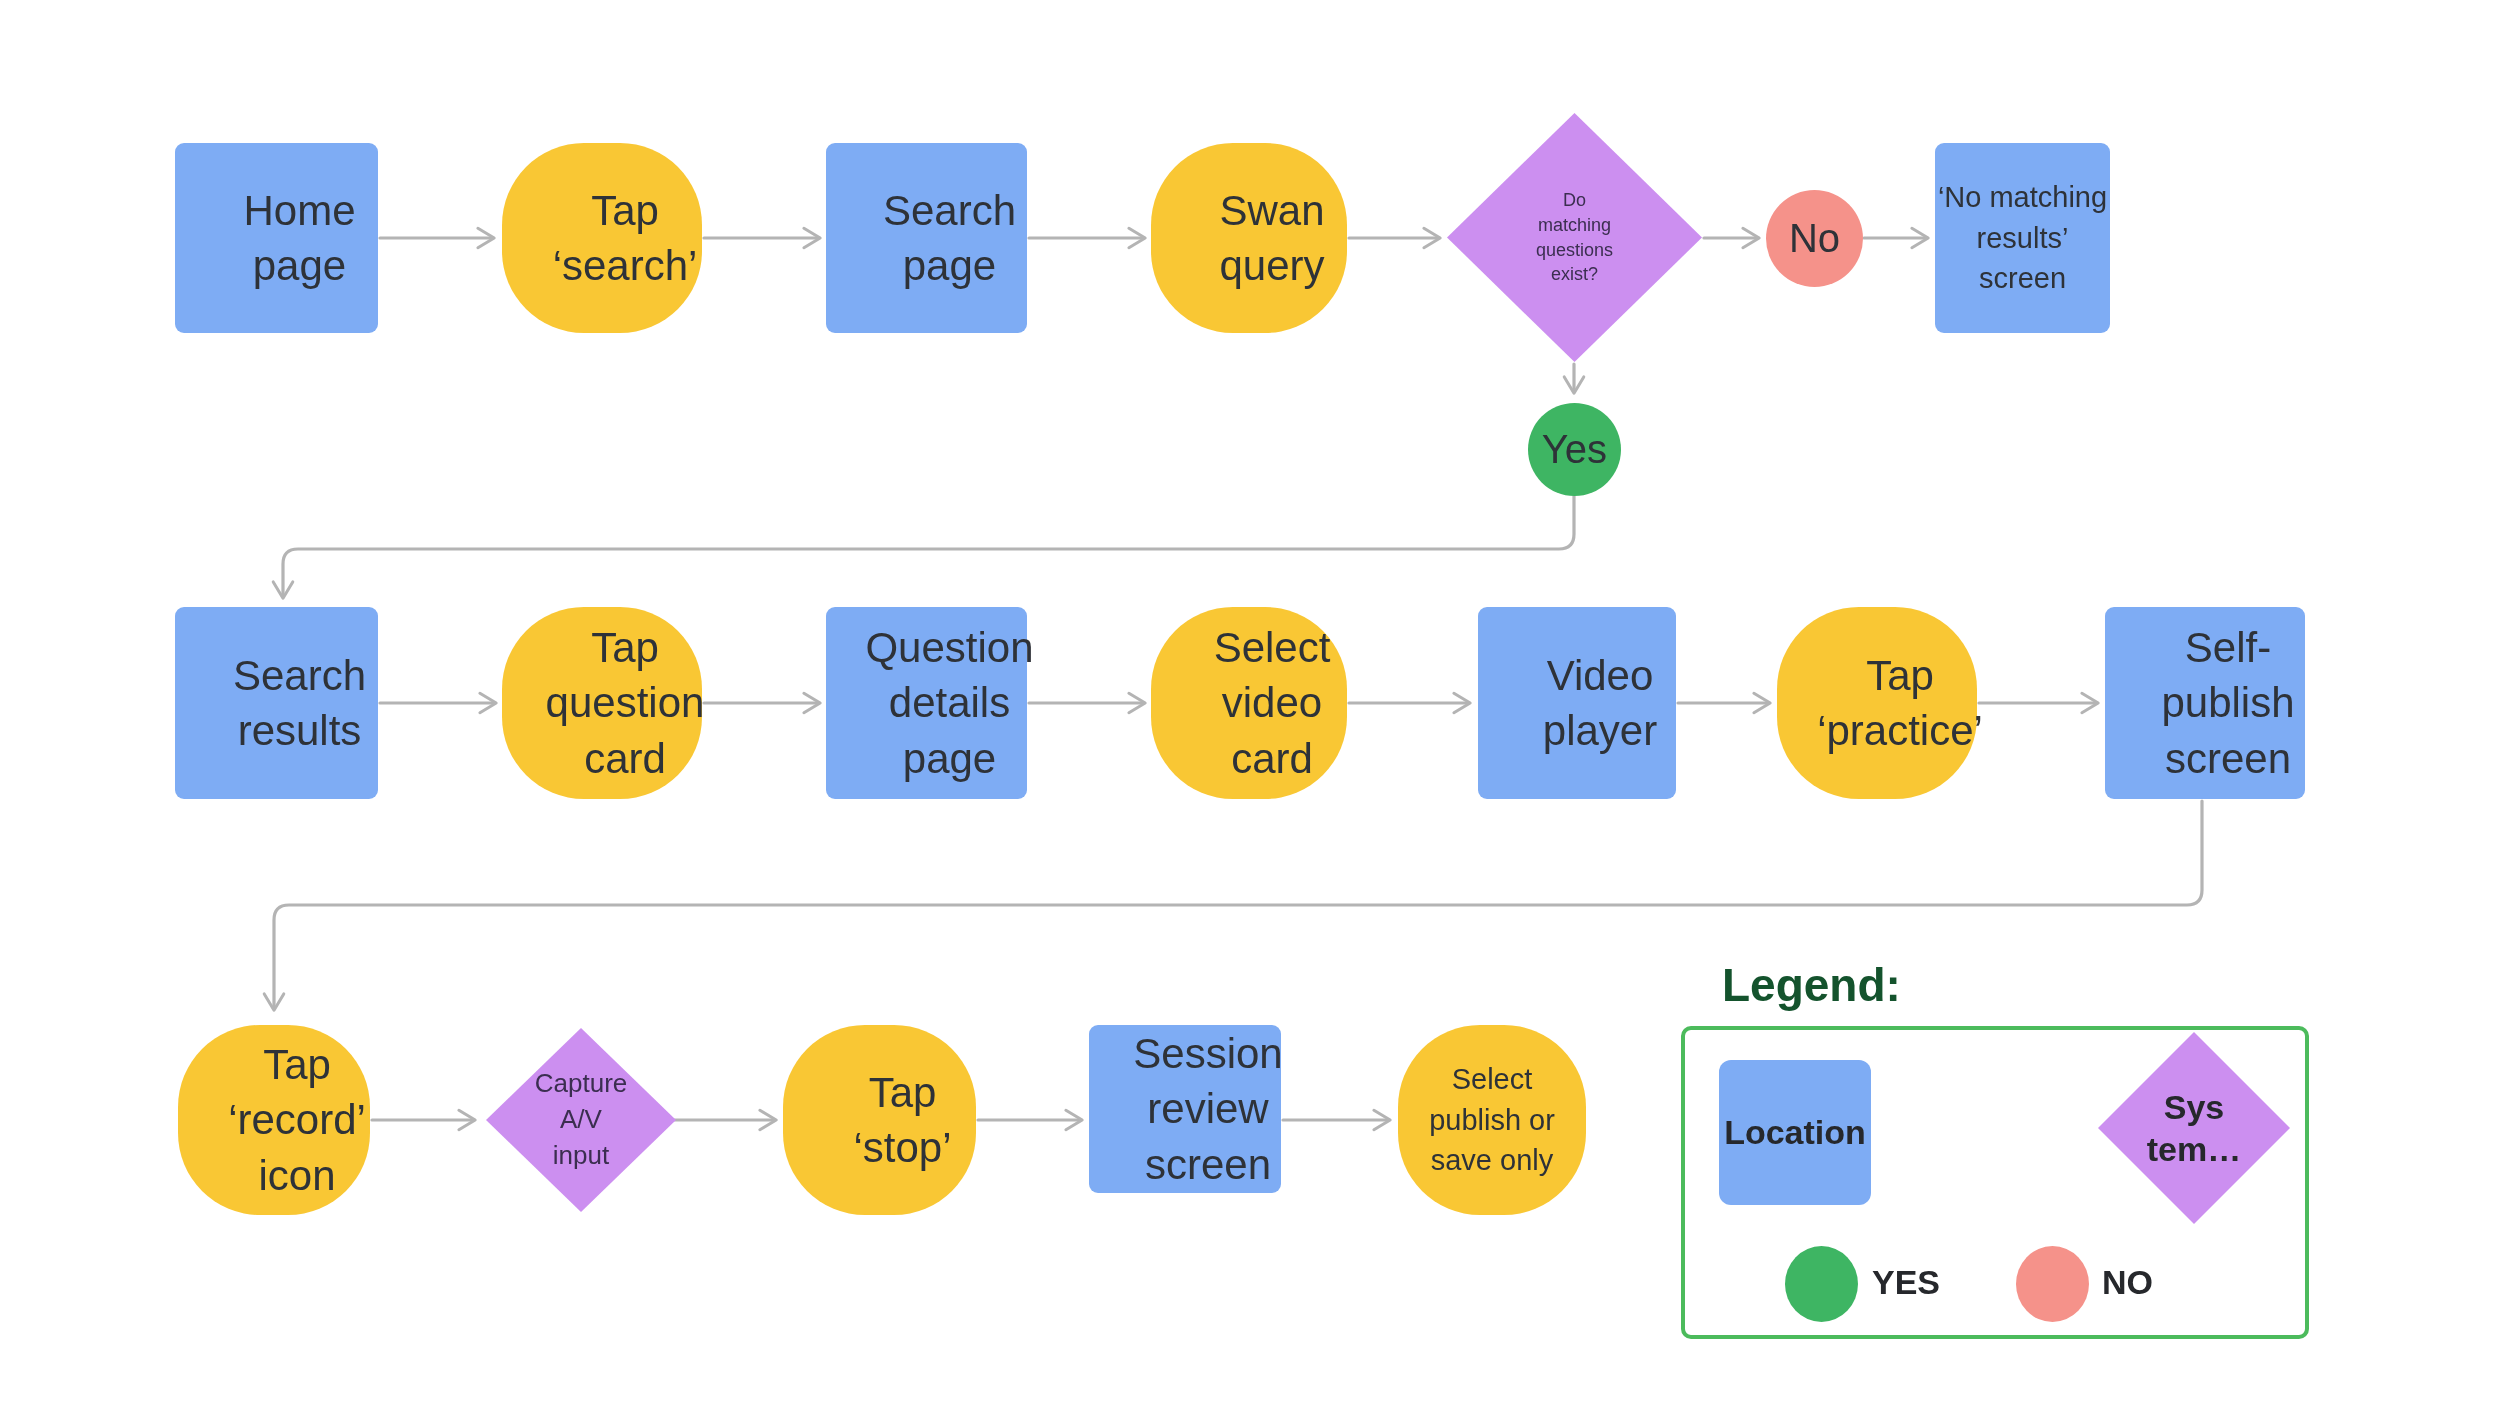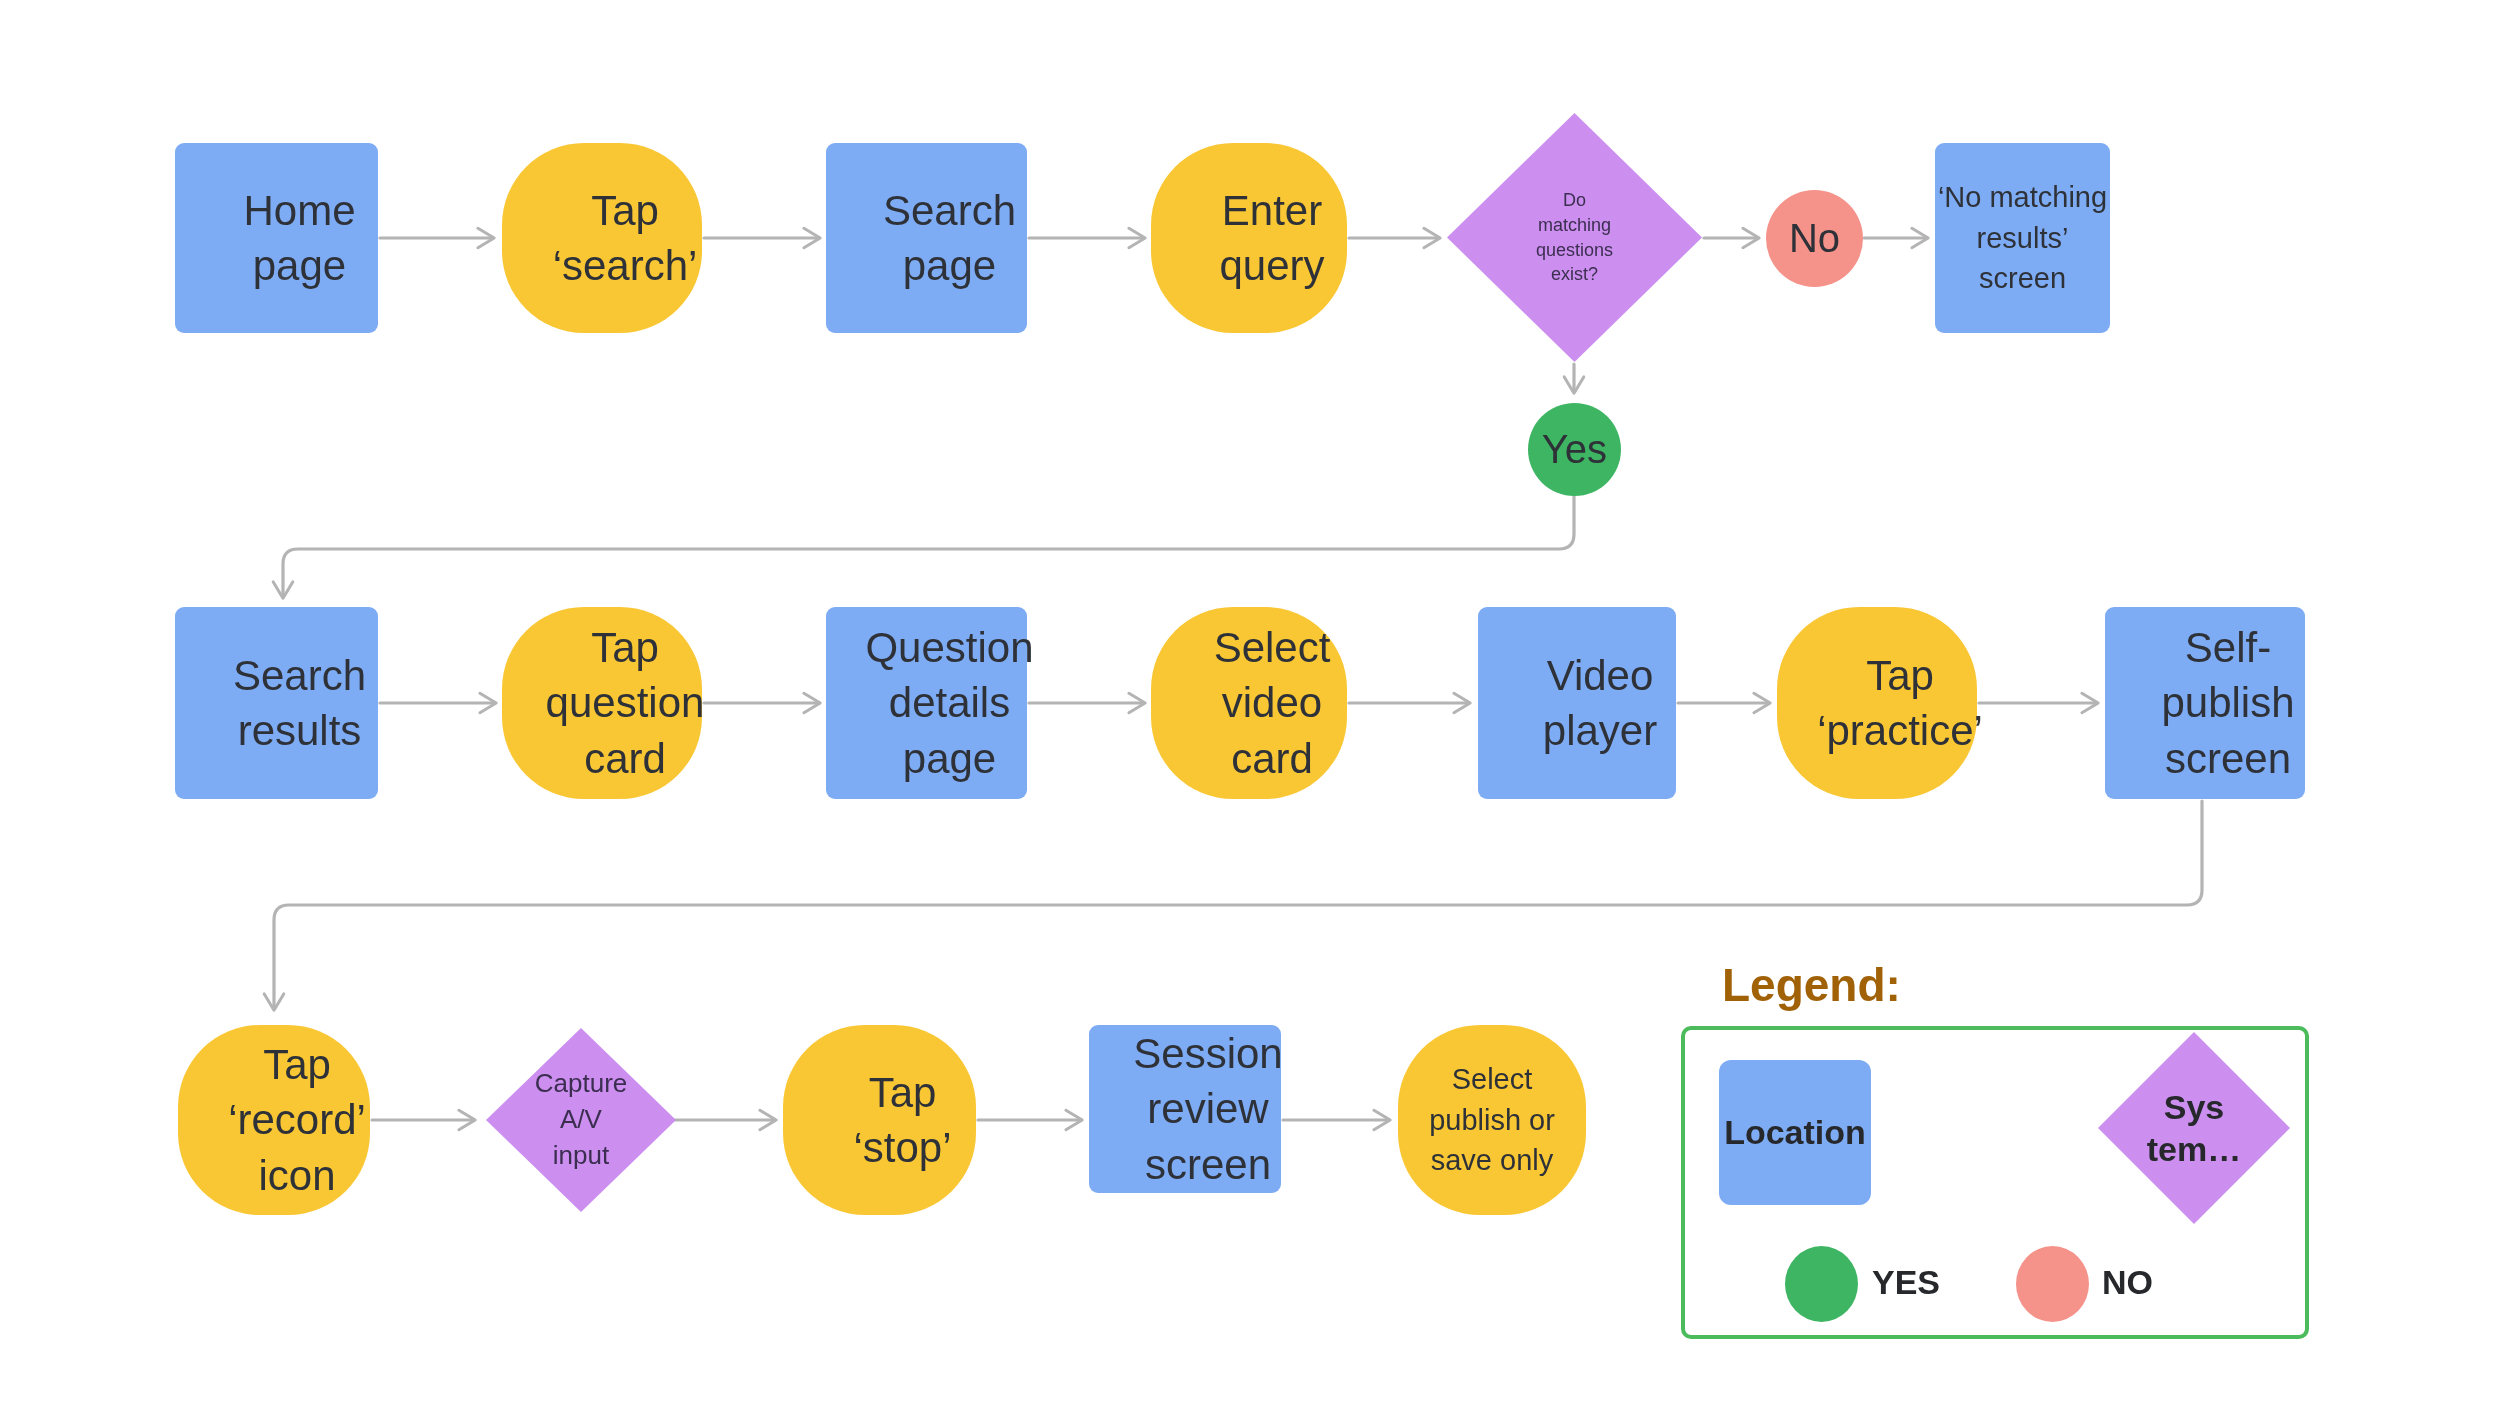--- a/index.html
+++ b/index.html
@@ -38,21 +38,21 @@
   .circle{border-radius:50%;}
   .c-yes{background:var(--green);}
   .c-no{background:var(--pink);}
   .fs-lg{font-size:42px;padding-left:46px;}
   .fs-md{font-size:40px;}
   .fs-sm{font-size:29px;line-height:1.4;}
   .fs-dec{font-size:18px;}
   .fs-dec2{font-size:26px;}
 
   .legend-title{
-    position:absolute;left:1722px;top:958px;font-size:46px;font-weight:700;color:#a16207;
+    position:absolute;left:1722px;top:958px;font-size:46px;font-weight:700;color:#14532d;
   }
   .legend-box{
     position:absolute;left:1681px;top:1026px;width:628px;height:313px;
     border:4px solid var(--legend-green);border-radius:10px;background:#ffffff;
   }
   .legend-label{font-size:34px;font-weight:700;color:#26282C;line-height:1.25;}
   .legend-swatch-label{
     position:absolute;font-size:34px;font-weight:700;color:#26282C;
   }
   .footer{
@@ -97,21 +97,21 @@
     <path class="wire" marker-end="url(#arw)" d="M978,1120 H1080"></path>
     <path class="wire" marker-end="url(#arw)" d="M1283,1120 H1388"></path>
   </svg>
 
   <div class="node rect fs-lg" style="left:175px;top:143px;width:203px;height:190px">Home
 page</div>
   <div class="node pill fs-lg" style="left:502px;top:143px;width:200px;height:190px">Tap
 ‘search’</div>
   <div class="node rect fs-lg" style="left:826px;top:143px;width:201px;height:190px">Search
 page</div>
-  <div class="node pill fs-lg" style="left:1151px;top:143px;width:196px;height:190px">Enter
+  <div class="node pill fs-lg" style="left:1151px;top:143px;width:196px;height:190px">Swan
 query</div>
   <div class="node diamond fs-dec" style="left:1447px;top:113px;width:255px;height:249px">Do
 matching
 questions
 exist?</div>
   <div class="node circle c-no fs-md" style="left:1766px;top:190px;width:97px;height:97px">No</div>
   <div class="node rect fs-sm" style="left:1935px;top:143px;width:175px;height:190px">‘No matching
 results’ screen</div>
   <div class="node circle c-yes fs-md" style="left:1528px;top:403px;width:93px;height:93px">Yes</div>
 

